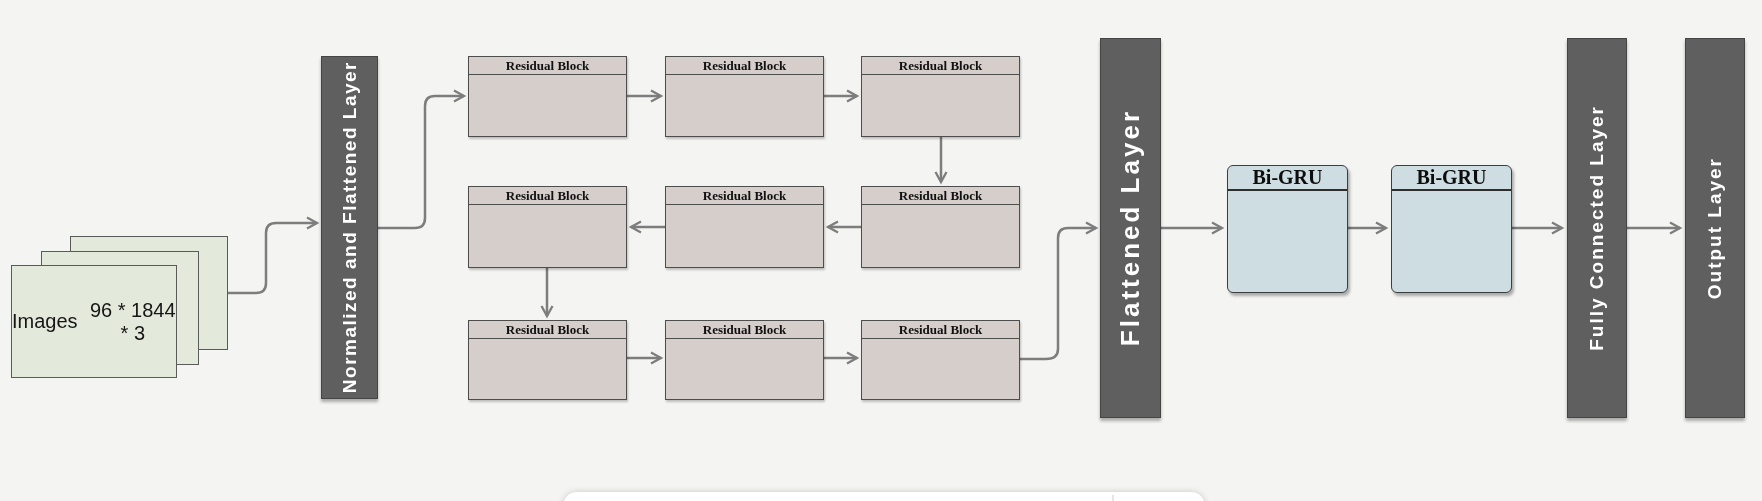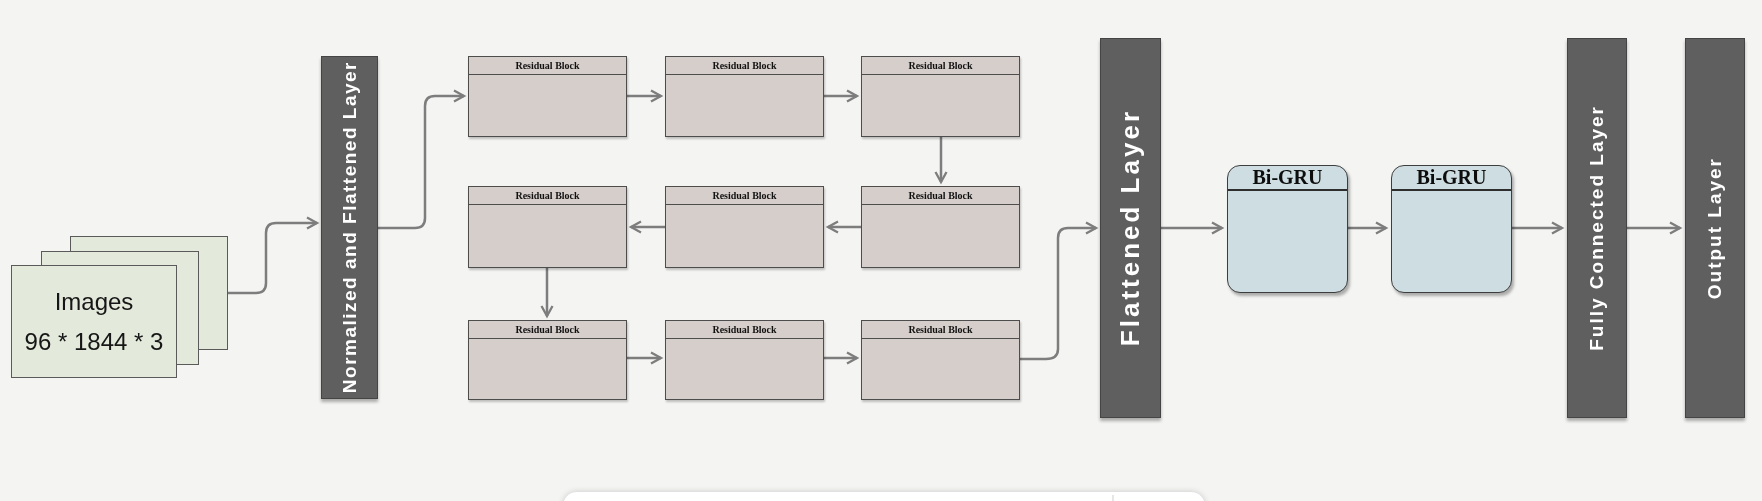--- a/index.html
+++ b/index.html
@@ -13,26 +13,26 @@
   }
   
   .img-box {
     position: absolute;
     background: #e3e9db;
     border: 1px solid #5a5a5a;
     box-sizing: border-box;
   }
   .img-box.front {
     display: flex;
-    flex-direction: column;
+    flex-direction: row;
     align-items: center;
     justify-content: center;
     gap: 12px;
     color: #161616;
-    font-size: 24px;
+    font-size: 20px;
     text-align: center;
   }
   
   .vbar {
     position: absolute;
     background: #5f5f5f;
     border: 1px solid #454545;
     box-sizing: border-box;
     display: flex;
     align-items: center;
@@ -58,32 +58,32 @@
     border: 1px solid #4d4d4d;
     box-sizing: border-box;
     box-shadow: 1px 2px 2px rgba(0,0,0,0.22);
   }
   .res-header {
     height: 17px;
     line-height: 17px;
     text-align: center;
     font-family: "Liberation Serif", serif;
     font-weight: bold;
-    font-size: 10px;
+    font-size: 13px;
     color: #111111;
     border-bottom: 1px solid #4d4d4d;
   }
   
   .bigru {
     position: absolute;
     width: 121px;
     height: 128px;
     background: #cedde1;
     border: 1.5px solid #3e3e3e;
-    border-radius: 13px;
+    border-radius: 6px;
     box-sizing: border-box;
     box-shadow: 2px 3px 3px rgba(0,0,0,0.30);
     overflow: hidden;
   }
   .bigru-header {
     height: 23px;
     line-height: 23px;
     text-align: center;
     font-family: "Liberation Serif", serif;
     font-weight: bold;

